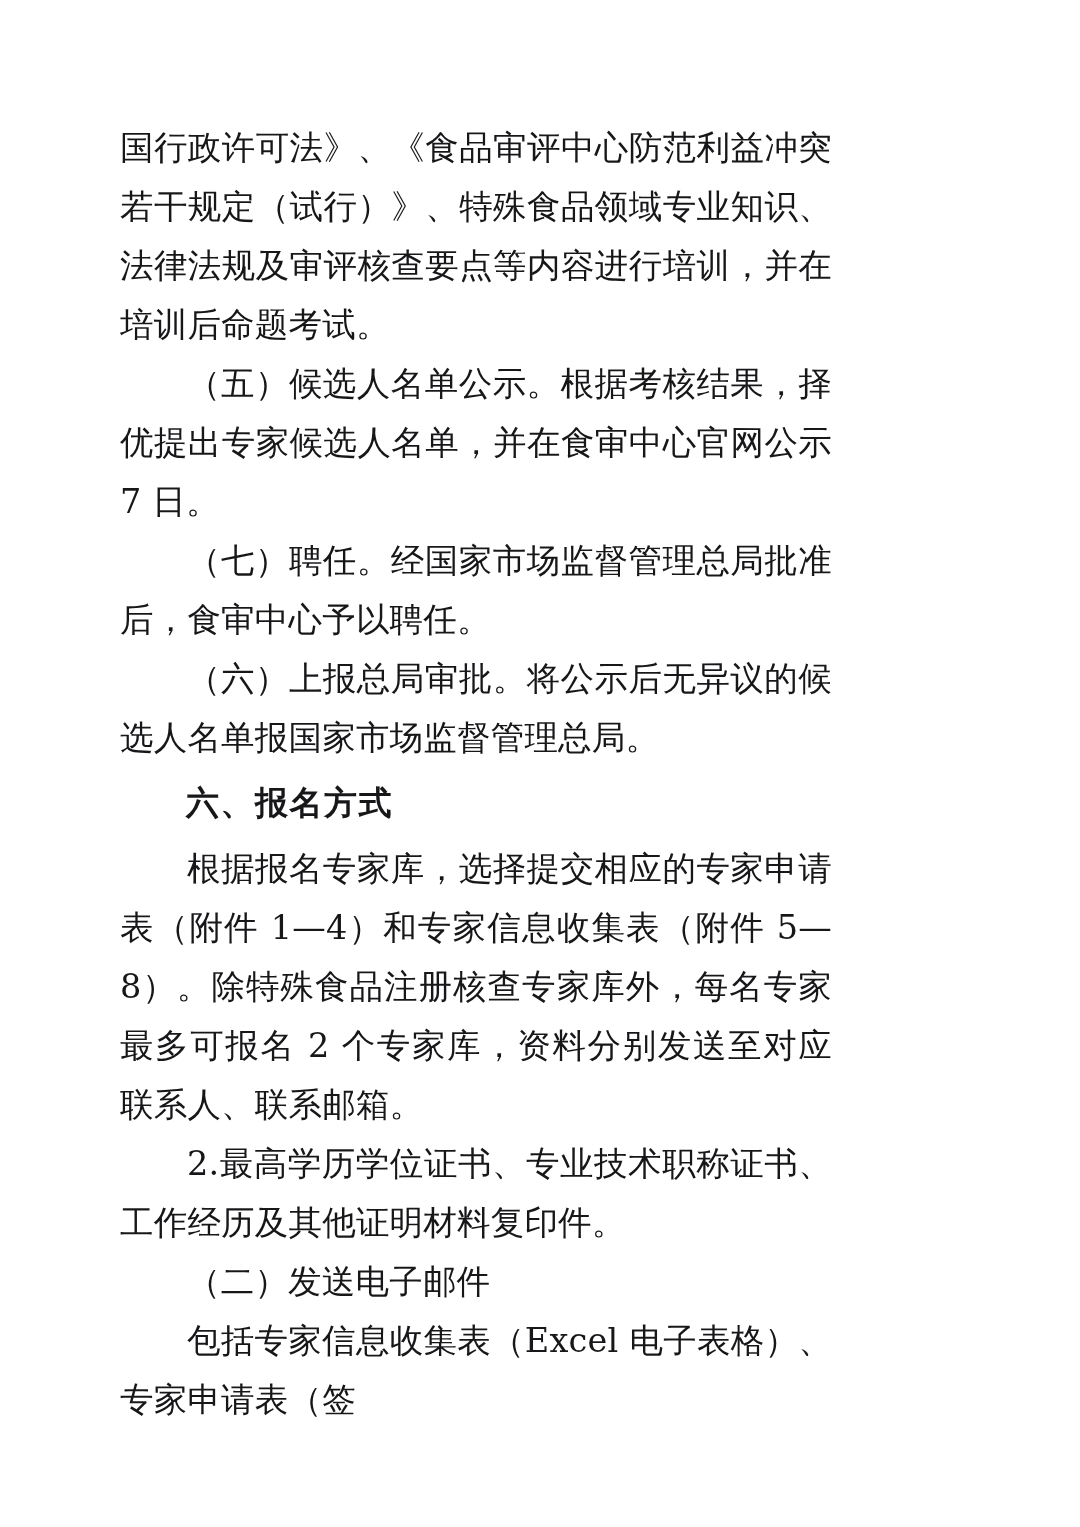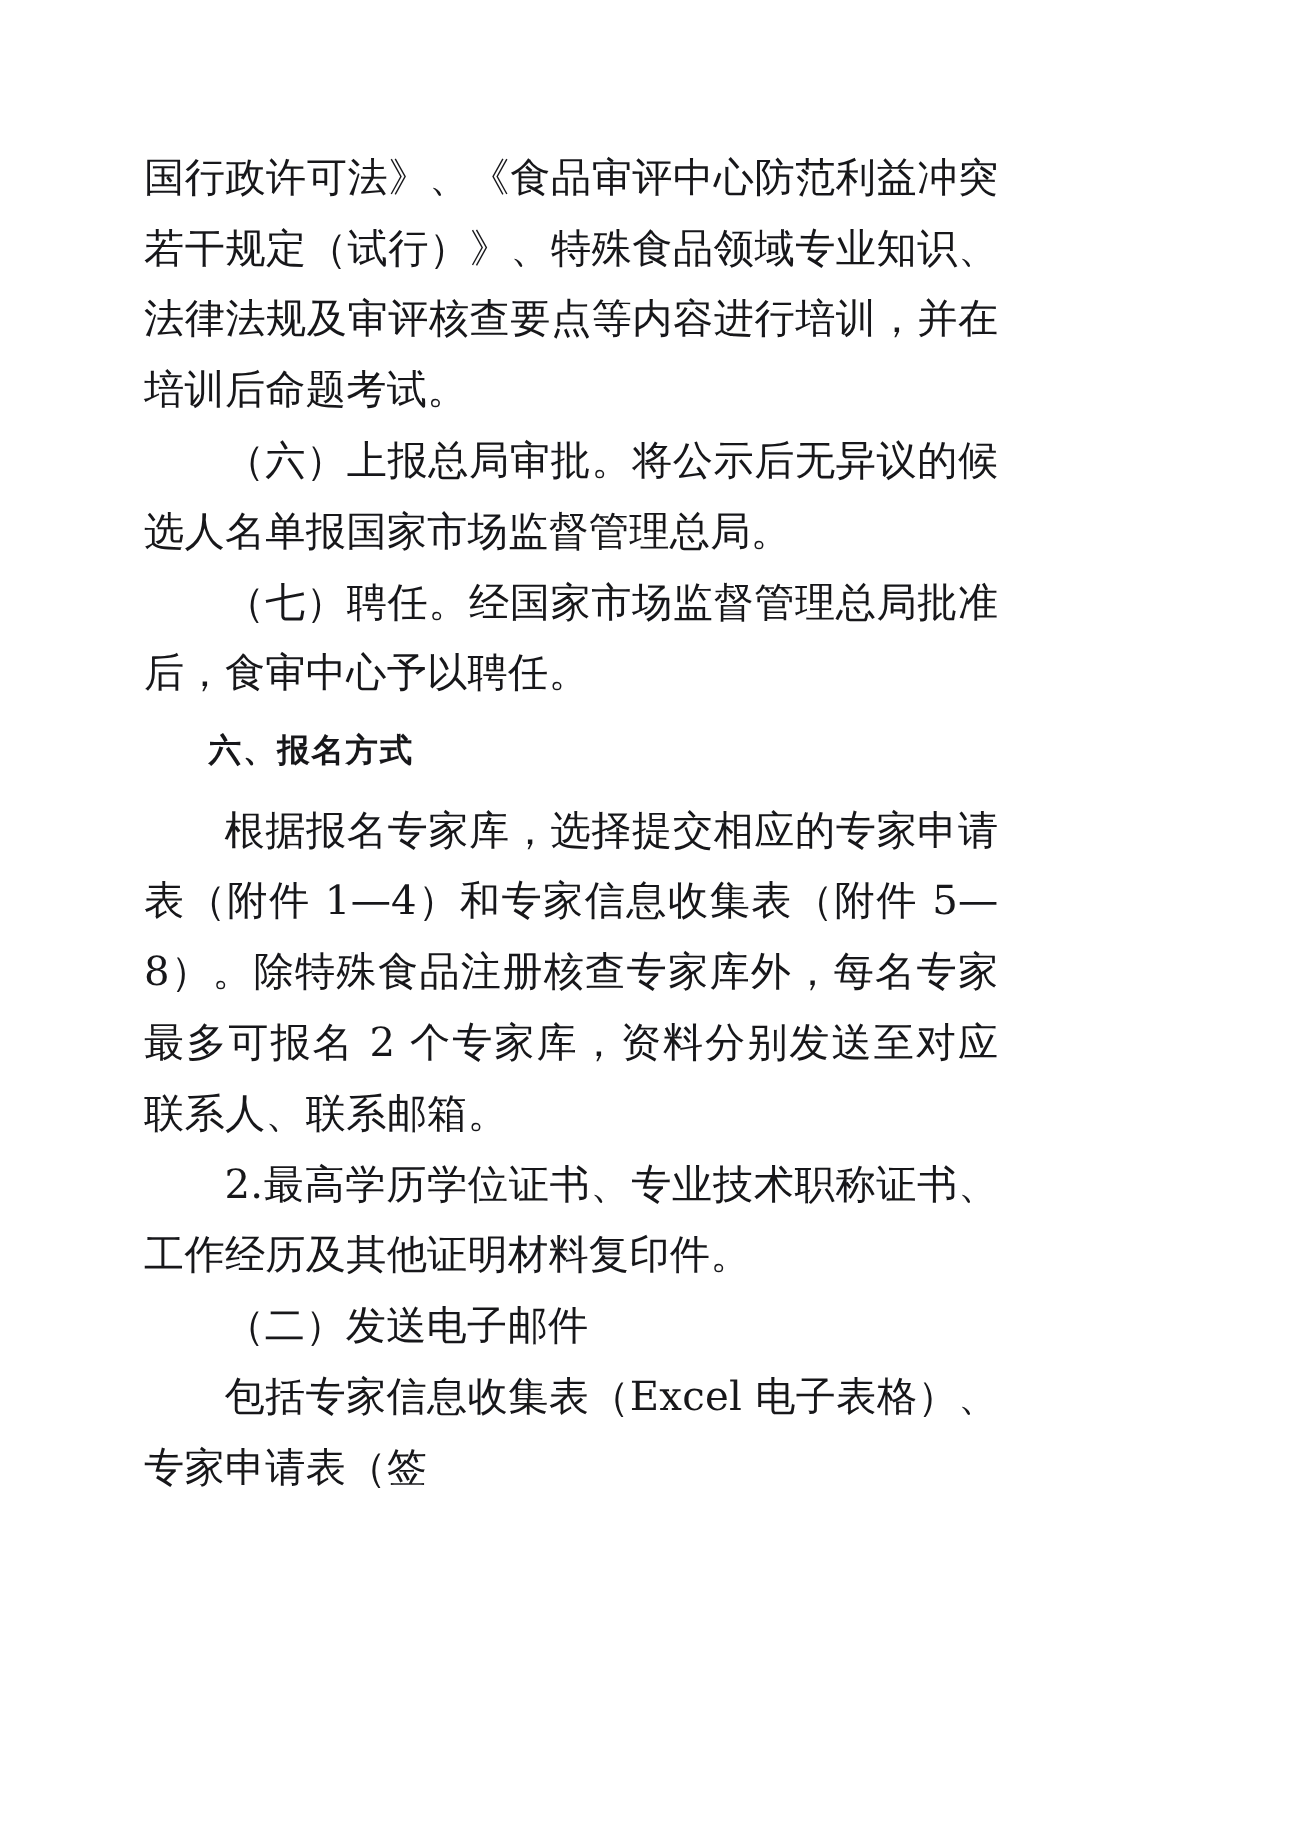--- a/index.html
+++ b/index.html
@@ -31,41 +31,42 @@
   p.para {
     margin: 0;
   }
   p.indent2 {
     text-indent: 2em;
   }
   p.heading {
     margin: 0;
     font-family: "DejaVu Sans", "Liberation Sans", sans-serif;
     font-weight: bold;
-    font-size: 27px;
+    font-size: 33px;
     text-indent: 2em;
     line-height: 72px;
     letter-spacing: 1.5px;
   }
   .blk {
     margin: 0;
   }
 </style>
 </head>
 <body>
 
 <div class="page">
   <div class="doc-body">
 
     <p class="para blk">国行政许可法》、《食品审评中心防范利益冲突若干规定（试行）》、特殊食品领域专业知识、法律法规及审评核查要点等内容进行培训，并在培训后命题考试。</p>
 
+    <p class="para indent2 blk">（五）候选人名单公示。根据考核结果，择优提出专家候选人名单，并在食审中心官网公示 7 日。</p>
+
+    <p class="para indent2 blk">（七）聘任。经国家市场监督管理总局批准后，食审中心予以聘任。</p>
 
     <p class="para indent2 blk">（六）上报总局审批。将公示后无异议的候选人名单报国家市场监督管理总局。</p>
-
-    <p class="para indent2 blk">（七）聘任。经国家市场监督管理总局批准后，食审中心予以聘任。</p>
 
     <p class="heading">六、报名方式</p>
 
     <p class="para indent2 blk">根据报名专家库，选择提交相应的专家申请表（附件 1—4）和专家信息收集表（附件 5—8）。除特殊食品注册核查专家库外，每名专家最多可报名 2 个专家库，资料分别发送至对应联系人、联系邮箱。</p>
 
 
 
 
     <p class="para indent2 blk">2.最高学历学位证书、专业技术职称证书、工作经历及其他证明材料复印件。</p>
 

